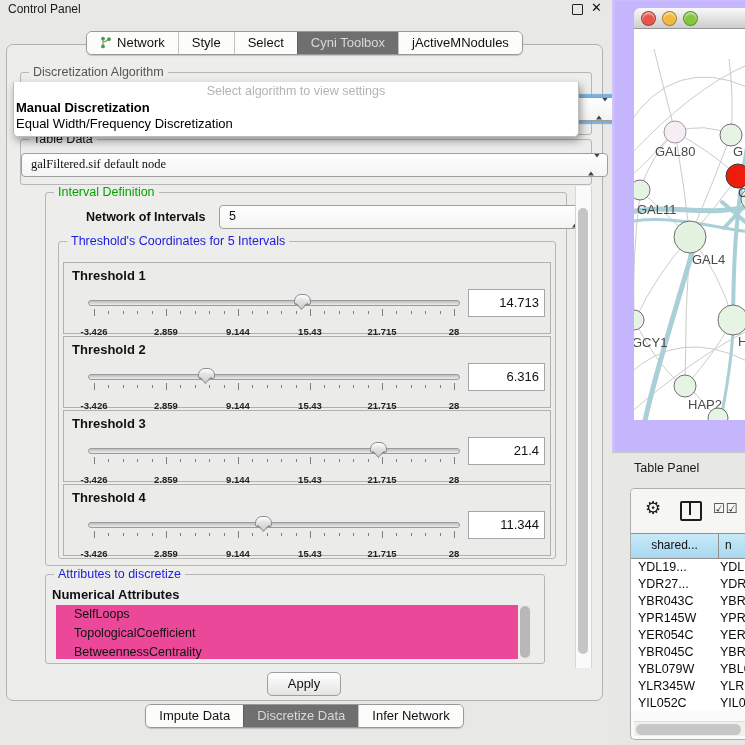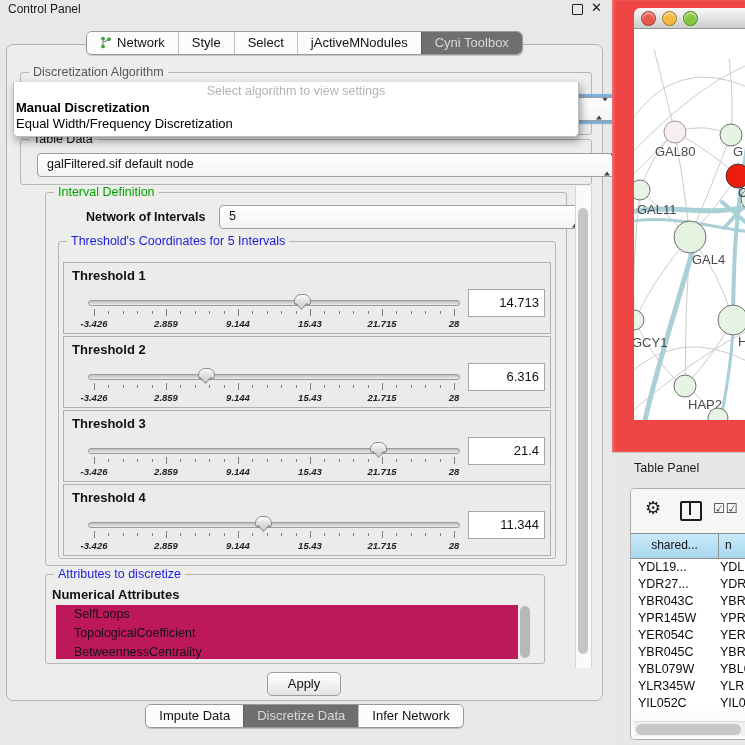--- a/index.html
+++ b/index.html
@@ -43,54 +43,54 @@
   
   #algo-group{left:13px;top:27px;width:570px;height:61px;}
   #algo-combo{left:8px;top:24px;width:556px;height:22px;}
   
   .popup{position:absolute;left:13px;top:82px;width:564px;height:52px;background:#fff;border:1px solid #bdbdbd;border-top:none;border-radius:0 0 5px 5px;box-shadow:2px 4px 9px rgba(0,0,0,.38);z-index:60;padding-top:2px;}
   .popup .ph{height:16px;line-height:15px;text-align:center;color:#b4b4b4;font-size:12.5px;}
   .popup .opt{height:16px;line-height:16px;padding-left:2px;font-size:13px;color:#000;}
   .popup .opt.bold{font-weight:bold;}
   
   #td-group{left:13px;top:94px;width:570px;height:44px;}
-  #td-combo{left:16px;top:13px;width:556px;height:22px;}
+  #td-combo{left:0;top:13px;width:556px;height:22px;font-family:Liberation Serif, serif;}
   
   .scroll-area{position:absolute;left:13px;top:141px;width:572px;height:482px;}
   .vscroll{position:absolute;right:0;top:0;width:15px;height:482px;background:#fafafa;border-left:1px solid #d6d6d6;border-right:1px solid #d6d6d6;}
   .vscroll .thumb{position:absolute;left:2px;top:22px;width:10px;height:446px;background:#c5c5c5;border-radius:6px;}
   #interval-group{left:25px;top:6px;width:520px;height:372px;}
   .ni-label{position:absolute;left:40px;top:17px;font-size:12.5px;font-weight:bold;}
   #ni-combo{left:173px;top:12px;width:342px;height:22px;}
   #thr-group{left:12px;top:48px;width:496px;height:316px;}
   
   .t-panel{position:absolute;left:4px;width:486px;height:70px;background:#ebebe9;border:1px solid #b0b0af;}
   .t-label{position:absolute;left:8px;top:5px;font-size:13px;font-weight:bold;color:#111;}
   .t-value{position:absolute;left:404px;top:26px;width:70px;height:26px;background:#fff;border:1px solid #a6a6a6;font-size:13px;text-align:right;line-height:26px;padding-right:5px;}
   .sl-wrap{position:absolute;left:24px;top:34px;width:372px;height:34px;}
   .sl-track{position:absolute;left:0;right:0;top:3px;height:4px;border:1px solid #9b9b9b;border-radius:3px;background:linear-gradient(#bdbdbd,#ececec);}
   .sl-rail{position:absolute;left:6px;right:6px;top:0;height:0;}
   .sl-thumb{position:absolute;top:-3px;width:15px;height:9px;margin-left:-8px;background:linear-gradient(#ffffff,#d4d4d4);border:1px solid #8d8d8d;border-radius:7px 7px 2px 2px;z-index:2;}
   .sl-thumb::after{content:'';position:absolute;left:2.5px;top:4px;width:8px;height:8px;transform:rotate(45deg);background:linear-gradient(135deg,#ececec,#cdcdcd);border-right:1px solid #8d8d8d;border-bottom:1px solid #8d8d8d;}
   .sl-ticks{position:absolute;left:6px;right:6px;top:12px;height:8px;}
   .sl-ticks .tick{position:absolute;top:2px;width:1px;height:3px;background:#7e7e7e;}
   .sl-ticks .tick.major{top:0;height:7px;}
-  .sl-labels{position:absolute;left:6px;right:6px;top:21px;height:11px;font-style:italic;}
+  .sl-labels{position:absolute;left:6px;right:6px;top:29px;height:11px;}
   .sl-labels span{position:absolute;transform:translateX(-50%);font-size:9.5px;font-weight:bold;color:#222;white-space:nowrap;}
   
   #attr-group{left:25px;top:388px;width:498px;height:88px;}
   .attr-title{position:absolute;left:6px;top:12px;font-size:13px;font-weight:bold;}
-  .attr-list{position:absolute;left:10px;top:30px;width:475px;height:54px;background:#be185d;overflow:hidden;}
+  .attr-list{position:absolute;left:10px;top:30px;width:475px;height:54px;background:#ec4899;overflow:hidden;}
   .attr-item{padding-left:18px;font-size:12.5px;line-height:19px;color:#111;}
   .attr-scroll{position:absolute;right:0;top:0;width:13px;height:54px;background:#ececec;}
   .attr-scroll .thumb{position:absolute;left:1.5px;top:1px;width:10px;height:52px;background:#b8b8b8;border-radius:5px;}
   
   .apply-btn{position:absolute;left:260px;top:627px;width:72px;height:22px;background:linear-gradient(#ffffff,#e4e4e2);border:1px solid #9e9e9e;border-radius:5px;font-size:13px;text-align:center;line-height:21px;color:#111;}
   
-  .net-frame{position:absolute;left:612px;top:0;width:133px;height:452px;background:#ef4444;box-shadow:inset 2px 0 3px rgba(255,255,255,.25);}
+  .net-frame{position:absolute;left:612px;top:0;width:133px;height:452px;background:#c4b5fd;box-shadow:inset 2px 0 3px rgba(255,255,255,.25);}
   .net-titlebar{position:absolute;left:22px;top:8px;width:111px;height:20px;background:linear-gradient(#f9f9f9,#cdcdcd);border-bottom:1px solid #969696;border-top-left-radius:6px;}
   .light{position:absolute;top:3px;width:13px;height:13px;border-radius:50%;border:1px solid rgba(0,0,0,.3);box-shadow:inset 0 2px 2px rgba(255,255,255,.55);}
   .light.red{left:7px;background:#e8564a;}
   .light.yellow{left:28px;background:#f2b83f;}
   .light.green{left:49px;background:#85c73f;}
   .net-canvas{position:absolute;left:22px;top:29px;width:111px;height:391px;background:#fff;overflow:hidden;}
   .edge-gray{fill:none;stroke:#cbcbcb;stroke-width:1;}
   .edge-teal{fill:none;stroke:#a9cfd7;stroke-linecap:round;}
   .node-label{font-family:"Liberation Sans","DejaVu Sans",sans-serif;font-size:13px;fill:#4a4a4a;}
   .tp-bar{position:absolute;left:612px;top:452px;width:133px;height:30px;background:#e7e7e5;border-top:1px solid #c6c6c4;}
@@ -372,22 +372,22 @@
         <svg class="net-tab-icon" viewBox="0 0 12 13">
           <path d="M3,3 V10 M3,6 C5,6 6.5,5 8.5,3.5" stroke="#8a8a8a" stroke-width="1.1" fill="none"></path>
           <circle cx="3" cy="2.6" r="1.9" fill="#3fa43f"></circle>
             <circle cx="3" cy="10.4" r="1.9" fill="#3fa43f"></circle>
             <circle cx="9" cy="3.2" r="1.9" fill="#3fa43f"></circle>
         </svg>
         <span>Network</span>
       </span>
       <span class="tab">Style</span>
       <span class="tab">Select</span>
+      <span class="tab active">Cyni Toolbox</span>
       <span class="tab">jActiveMNodules</span>
-      <span class="tab active">Cyni Toolbox</span>
     </span>
   </div>
 
   <div class="tabrow bottom">
     <span class="tabgroup">
       <span class="tab">Impute Data</span>
       <span class="tab active">Discretize Data</span>
       <span class="tab">Infer Network</span>
     </span>
   </div>

